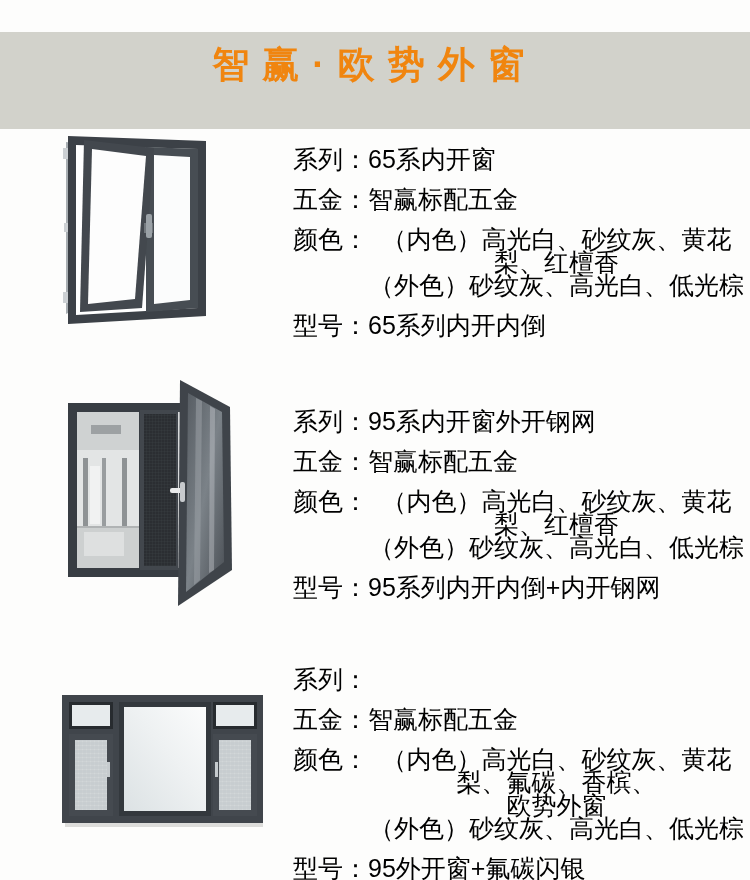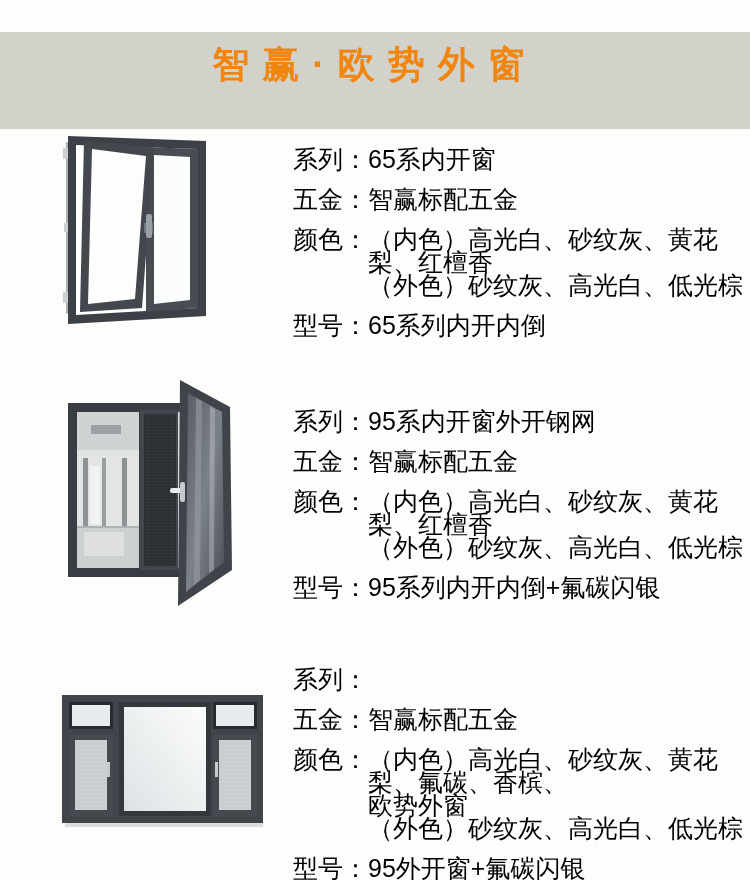--- a/index.html
+++ b/index.html
@@ -21,21 +21,21 @@
     margin-top:5px;font-size:13px;font-weight:bold;color:#191919;
     letter-spacing:3px;white-space:nowrap;
   }
   .header-sub .arrow{font-size:14px;letter-spacing:0;margin-left:6px;}
   
   .spec-block{
     position:absolute;left:293px;width:452px;color:#000000;font-size:25px;
   }
   .spec-row{display:flex;align-items:flex-start;margin-bottom:17px;}
   .spec-label{white-space:nowrap;line-height:23px;}
-  .spec-lines{line-height:23px;}
+  .spec-lines{line-height:23px;text-align:center;}
   .spec-line{display:block;}
   
   .prod-img{position:absolute;}
   .prod-img svg{display:block;width:100%;height:100%;}
 </style>
 </head>
 <body>
 
 <div class="page">
 
@@ -151,21 +151,21 @@
     <div class="spec-row">
       <span class="spec-label">颜色：</span>
       <span class="spec-lines">
         <span class="spec-line">（内色）高光白、砂纹灰、黄花梨、红檀香</span>
         <span class="spec-line">（外色）砂纹灰、高光白、低光棕</span>
       </span>
     </div>
     <div class="spec-row">
       <span class="spec-label">型号：</span>
       <span class="spec-lines">
-          <span class="spec-line">95系列内开内倒+氟碳闪银</span>
+          <span class="spec-line">95系列内开内倒+内开钢网</span>
         </span>
     </div>
   </div>
 
   <div class="prod-img" style="left:55px;top:690px;width:215px;height:140px;">
     <svg viewBox="0 0 215 140">
       <defs>
         <pattern id="lightmesh" width="4" height="4" patternUnits="userSpaceOnUse">
           <rect width="4" height="4" fill="#d2d7d9"></rect>
           <path d="M0 0H4M0 2H4" stroke="#bcc2c5" stroke-width="0.7"></path>

